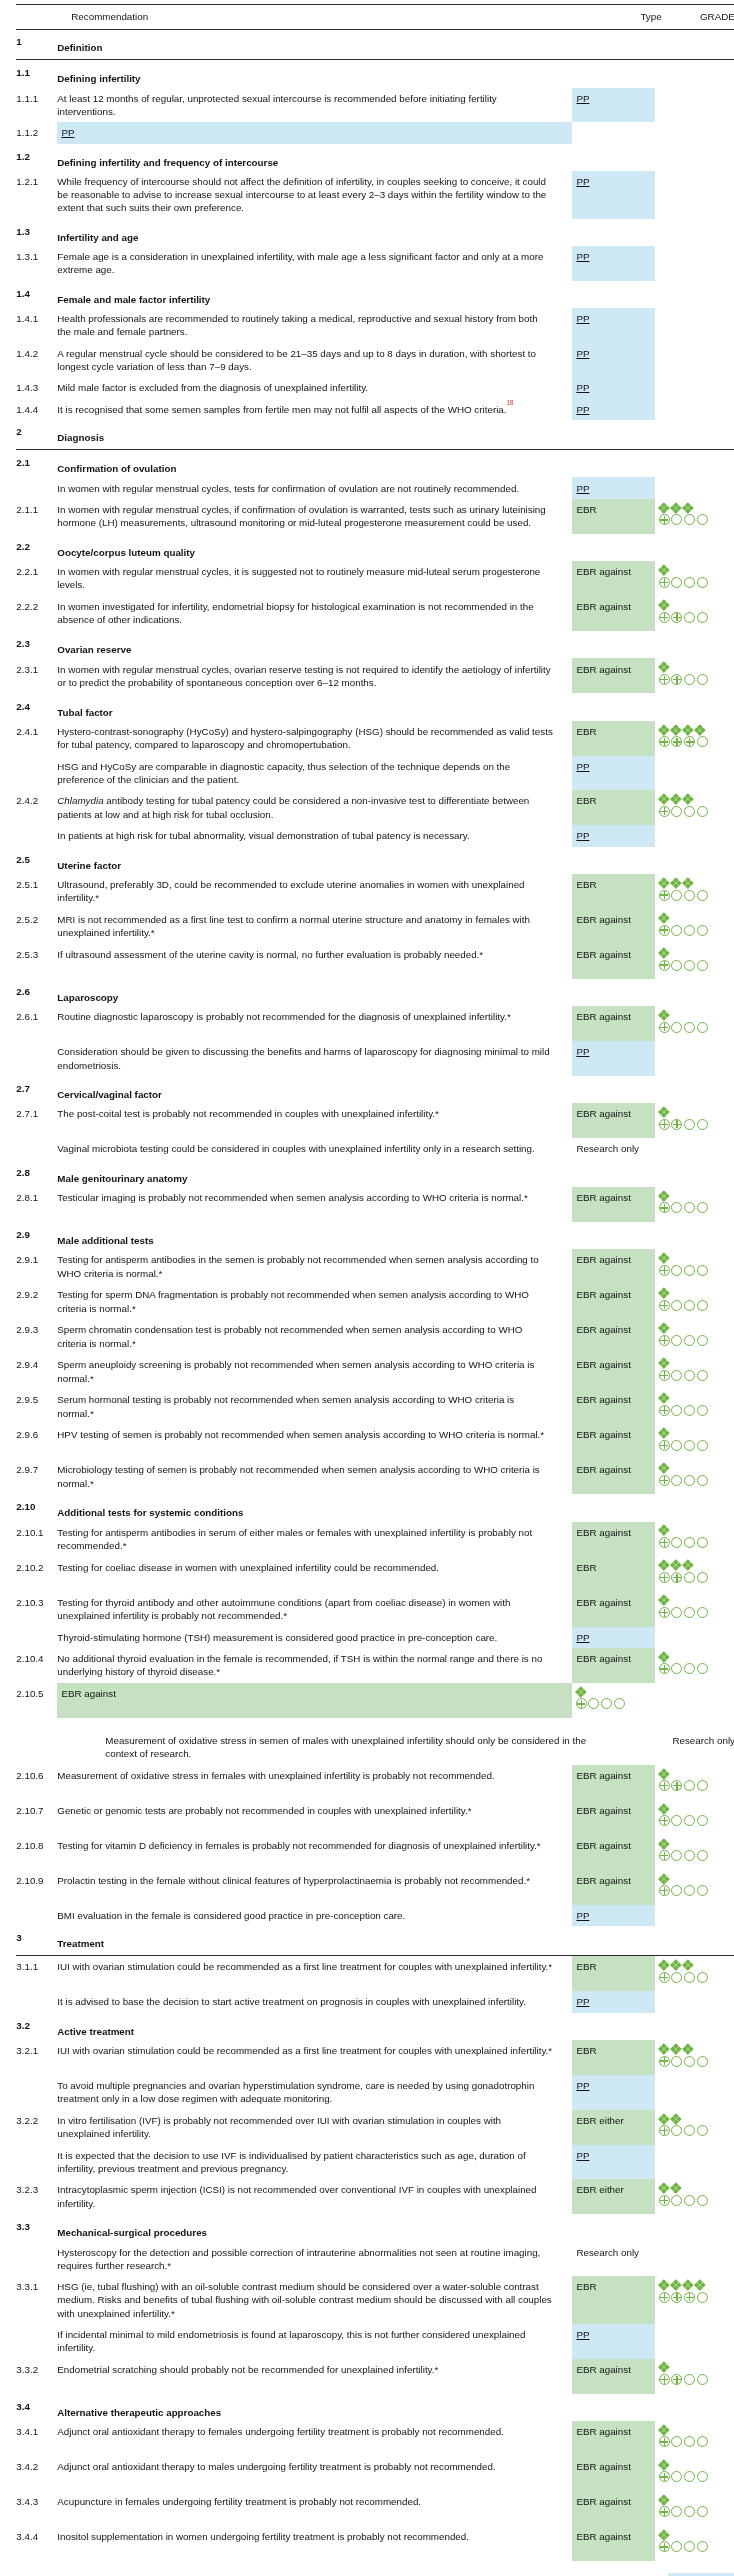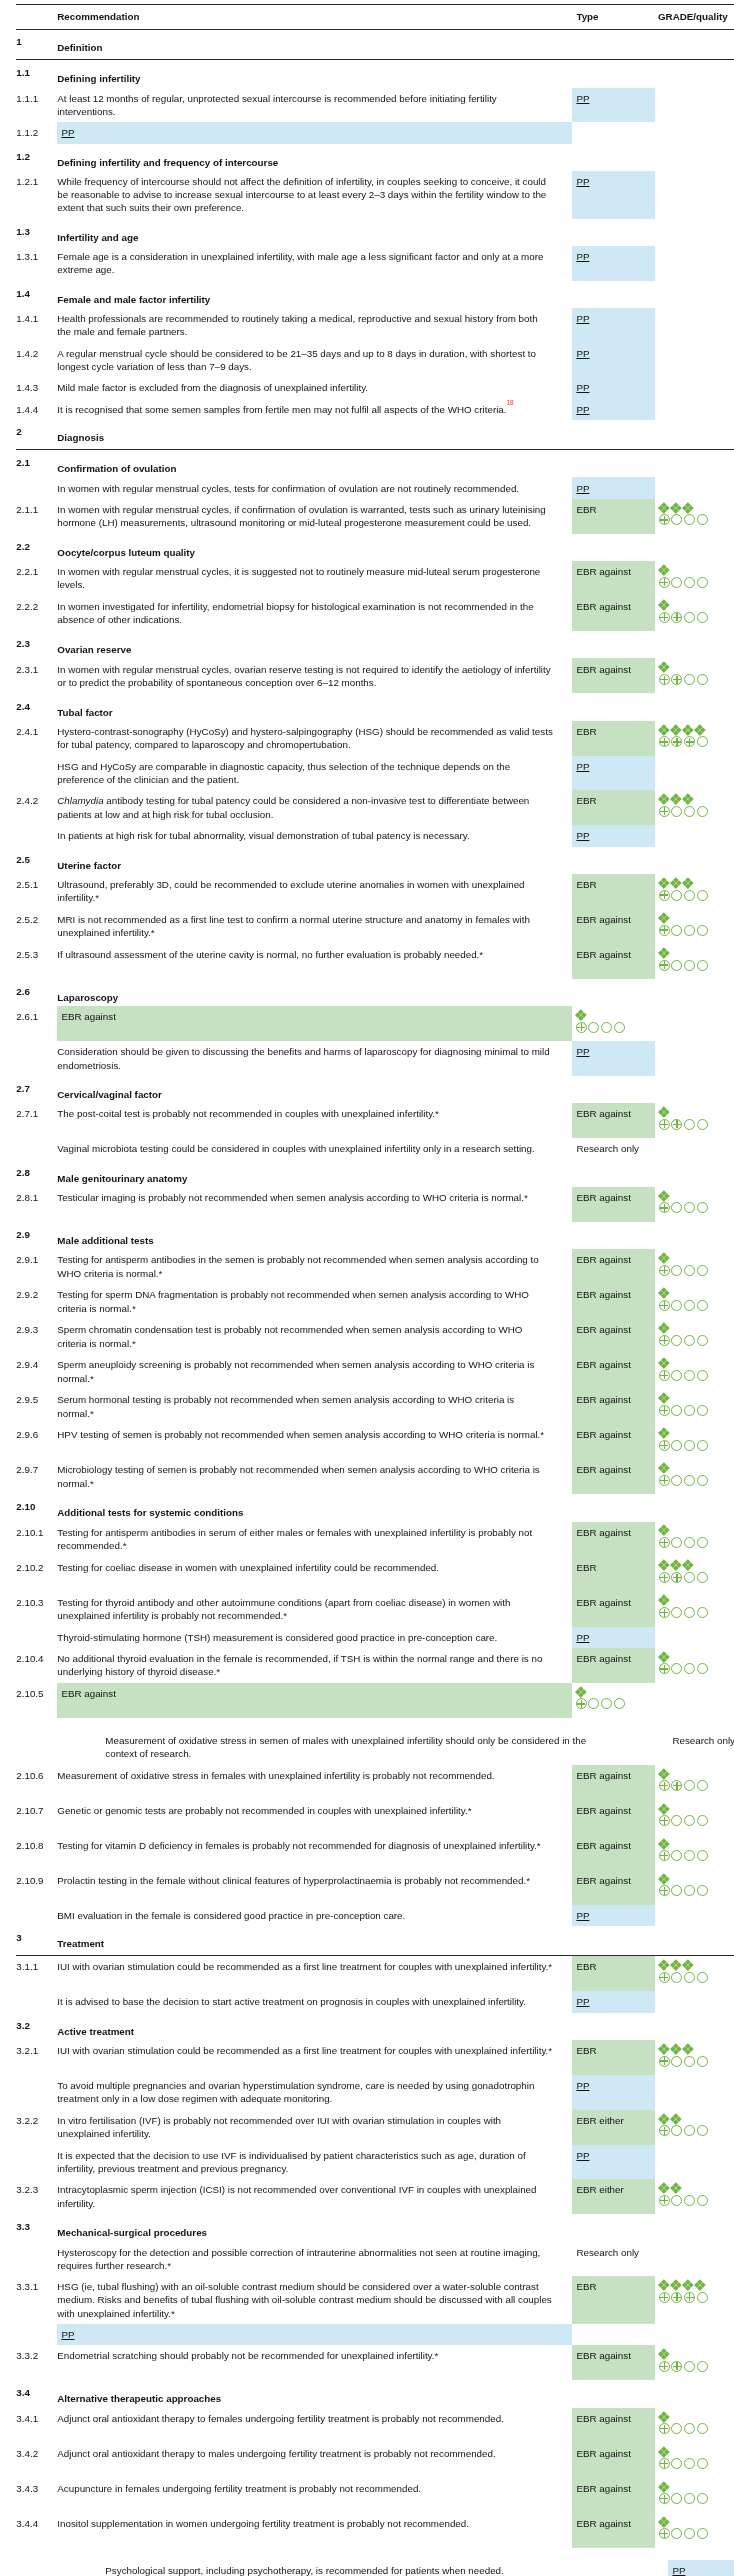--- a/index.html
+++ b/index.html
@@ -5,22 +5,22 @@
   :root{
     --pp:#cfe8f5; --ebr:#c6e0c2; --glyph:#6fb542; --ref:#e03a2a;
     --ink:#141414; --rule:#2b2b2b;
   }
   html,body{margin:0;padding:0;background:#ffffff;}
   body{width:734px;font-family:"Liberation Sans",sans-serif;color:var(--ink);
        font-size:9.8px;line-height:13.2px;-webkit-font-smoothing:antialiased;}
   .table{padding:4.1px 0 17.6px 16.3px;}
   .grid{display:grid;grid-template-columns:41px 515px 83px 1fr;}
   .thead{border-top:1px solid var(--rule);border-bottom:1px solid var(--rule);
-         padding:5.4px 0;font-weight:bold;}
-  .thead .h-type{padding-left:4.1px;}
+         padding:5.4px 0;font-weight:normal;gap:14px;}
+  .thead .h-type{padding-left:4.1px;margin-left:36px;}
   .thead .h-grade{padding-left:2.7px;}
   .row{position:relative;}
   .row.chapter{font-weight:bold;padding:5.4px 0 4.7px;border-bottom:1px solid var(--rule);}
   .row.section{font-weight:bold;padding:6.1px 0 2px;}
   .row.rec{padding:0;}
   .row.gap{margin-top:12.2px;gap:48px;}
   .c-num{padding-top:4.1px;}
   .row.chapter .c-num,.row.section .c-num{padding-top:0;}
   .c-rec{padding:4.1px 19px 4.1px 0;}
   .row.chapter .c-rec,.row.section .c-rec{padding:0 19px 0 0;margin-top:6px;}
@@ -474,20 +474,21 @@
         </div>
       </div>
       <div class="grid row section">
         <div class="c-num">2.6</div>
         <div class="c-rec">Laparoscopy</div>
         <div class="c-type"></div>
         <div class="c-grade"></div>
       </div>
       <div class="grid row rec has-grade">
         <div class="c-num">2.6.1</div>
+        <div class="c-rec"><span>Routine diagnostic laparoscopy is probably not recommended for the diagnosis of unexplained infertility.*</span></div>
         <div class="c-type fill-ebr">
           <span class="type-label">EBR against</span>
         </div>
         <div class="c-grade">
           <div class="dmds">
             <span class="dmd">
               <i class="t"></i>
               <i class="l"></i>
               <i class="r"></i>
               <i class="b"></i>
@@ -1204,20 +1205,21 @@
           <div class="circs">
             <span class="circ f"></span>
             <span class="circ f"></span>
             <span class="circ f"></span>
             <span class="circ"></span>
           </div>
         </div>
       </div>
       <div class="grid row rec">
         <div class="c-num"></div>
+        <div class="c-rec"><span>If incidental minimal to mild endometriosis is found at laparoscopy, this is not further considered unexplained infertility.</span></div>
         <div class="c-type fill-pp">
           <span class="type-label">PP</span>
         </div>
         <div class="c-grade"></div>
       </div>
       <div class="grid row rec has-grade">
         <div class="c-num">3.3.2</div>
         <div class="c-rec"><span>Endometrial scratching should probably not be recommended for unexplained infertility.*</span></div>
         <div class="c-type fill-ebr">
           <span class="type-label">EBR against</span>

